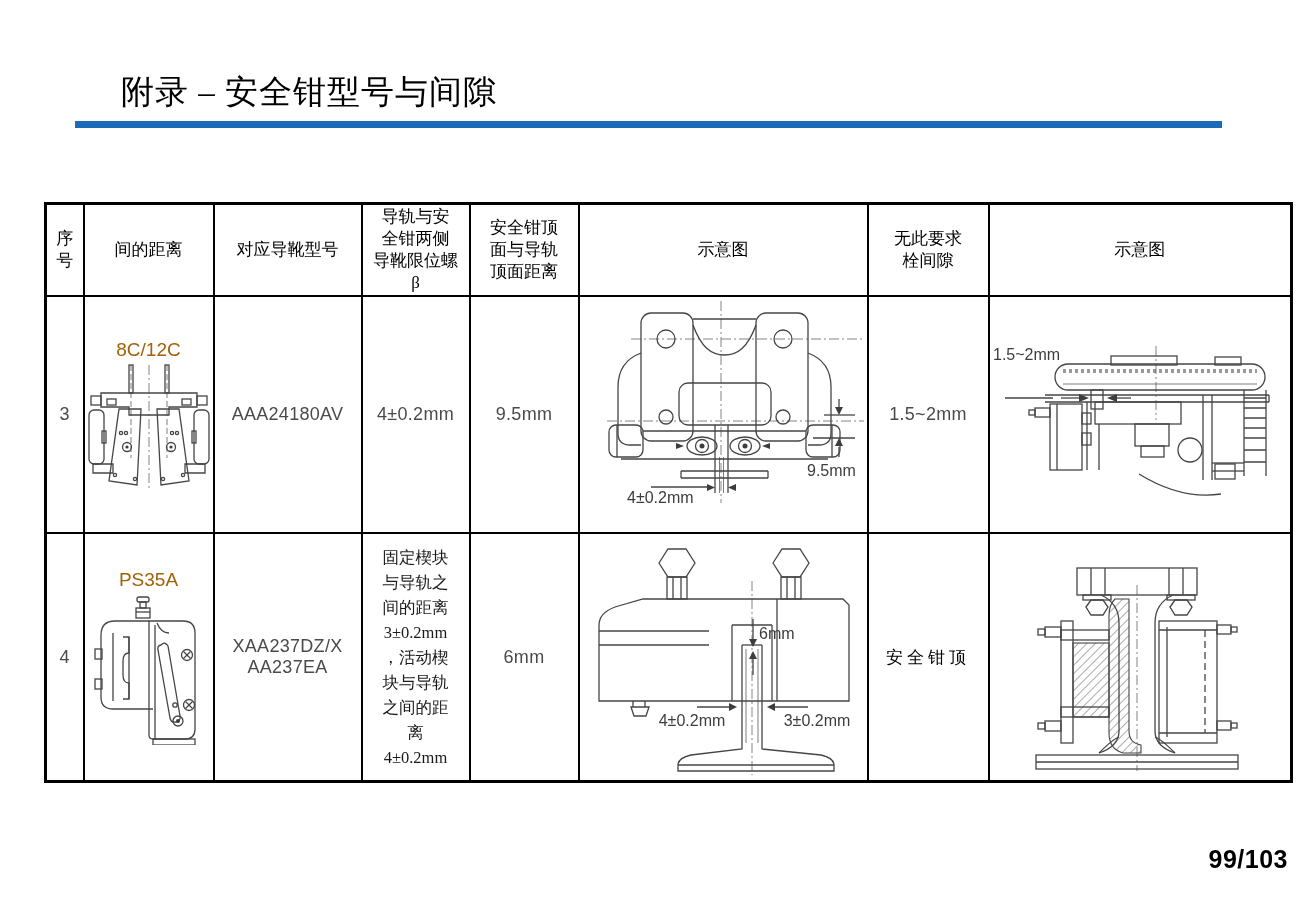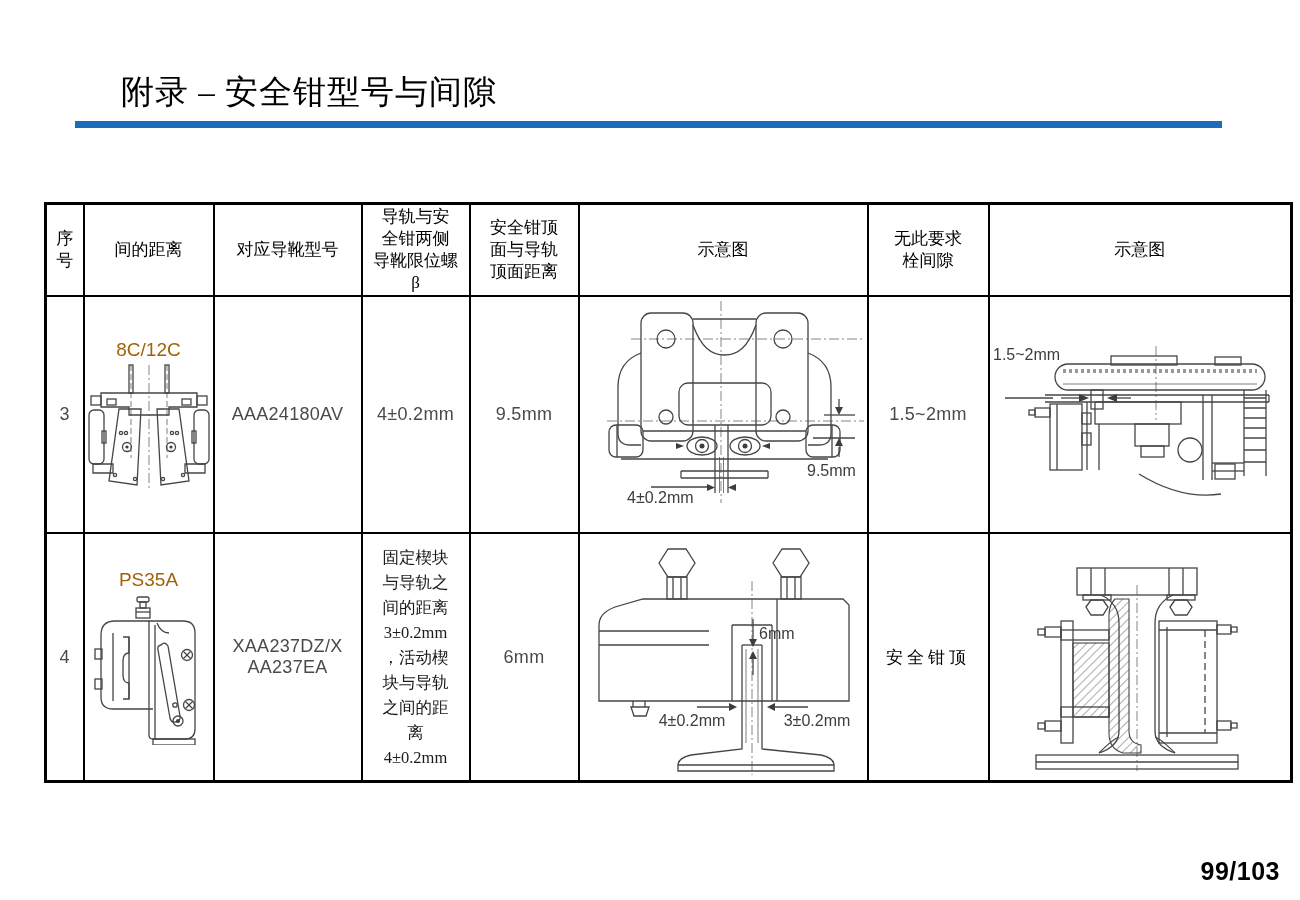--- a/index.html
+++ b/index.html
@@ -1,21 +1,21 @@
 <!DOCTYPE html>
 <html><head>
 <meta charset="utf-8">
 <style>
   html,body{margin:0;padding:0;}
   body{width:1300px;height:900px;background:#ffffff;position:relative;overflow:hidden;
        font-family:"Liberation Serif","DejaVu Serif",serif;color:#000;}
   .title{position:absolute;left:121px;top:54px;font-size:33px;letter-spacing:1px;white-space:nowrap;margin-top:16px;}
   .rule{position:absolute;left:75px;top:121px;width:1147px;height:7px;background:#1c6bb8;}
-  .pagenum{position:absolute;right:20px;top:845px;font-family:"Liberation Sans","DejaVu Sans",sans-serif;
-           font-weight:bold;font-size:25px;letter-spacing:.5px;color:#000;margin-top:12px;}
+  .pagenum{position:absolute;right:12px;top:845px;font-family:"Liberation Sans","DejaVu Sans",sans-serif;
+           font-weight:bold;font-size:25px;letter-spacing:.5px;color:#000;}
   table.main{position:absolute;left:44px;top:202px;width:1246px;border-collapse:collapse;
              table-layout:fixed;border:3px solid #000;}
   th,td{border:2px solid #000;text-align:center;vertical-align:middle;padding:1px;overflow:hidden;}
   th{font-weight:normal;font-size:17px;line-height:22px;white-space:pre-line;}
   tr.r-head{height:88px;} tr.r-3{height:236px;} tr.r-4{height:246px;}
   .val{font-family:"Liberation Sans","DejaVu Sans",sans-serif;color:#4a4a4a;font-size:18px;letter-spacing:.3px;}
   .pre{white-space:pre-line;}
   .cnsmall{font-size:16.5px;line-height:25px;color:#1a1a1a;}
   .spaced{font-size:17px;letter-spacing:4px;}
   .mlabel{font-family:"Liberation Sans","DejaVu Sans",sans-serif;color:#a16207;font-size:19px;margin-bottom:2px;}

